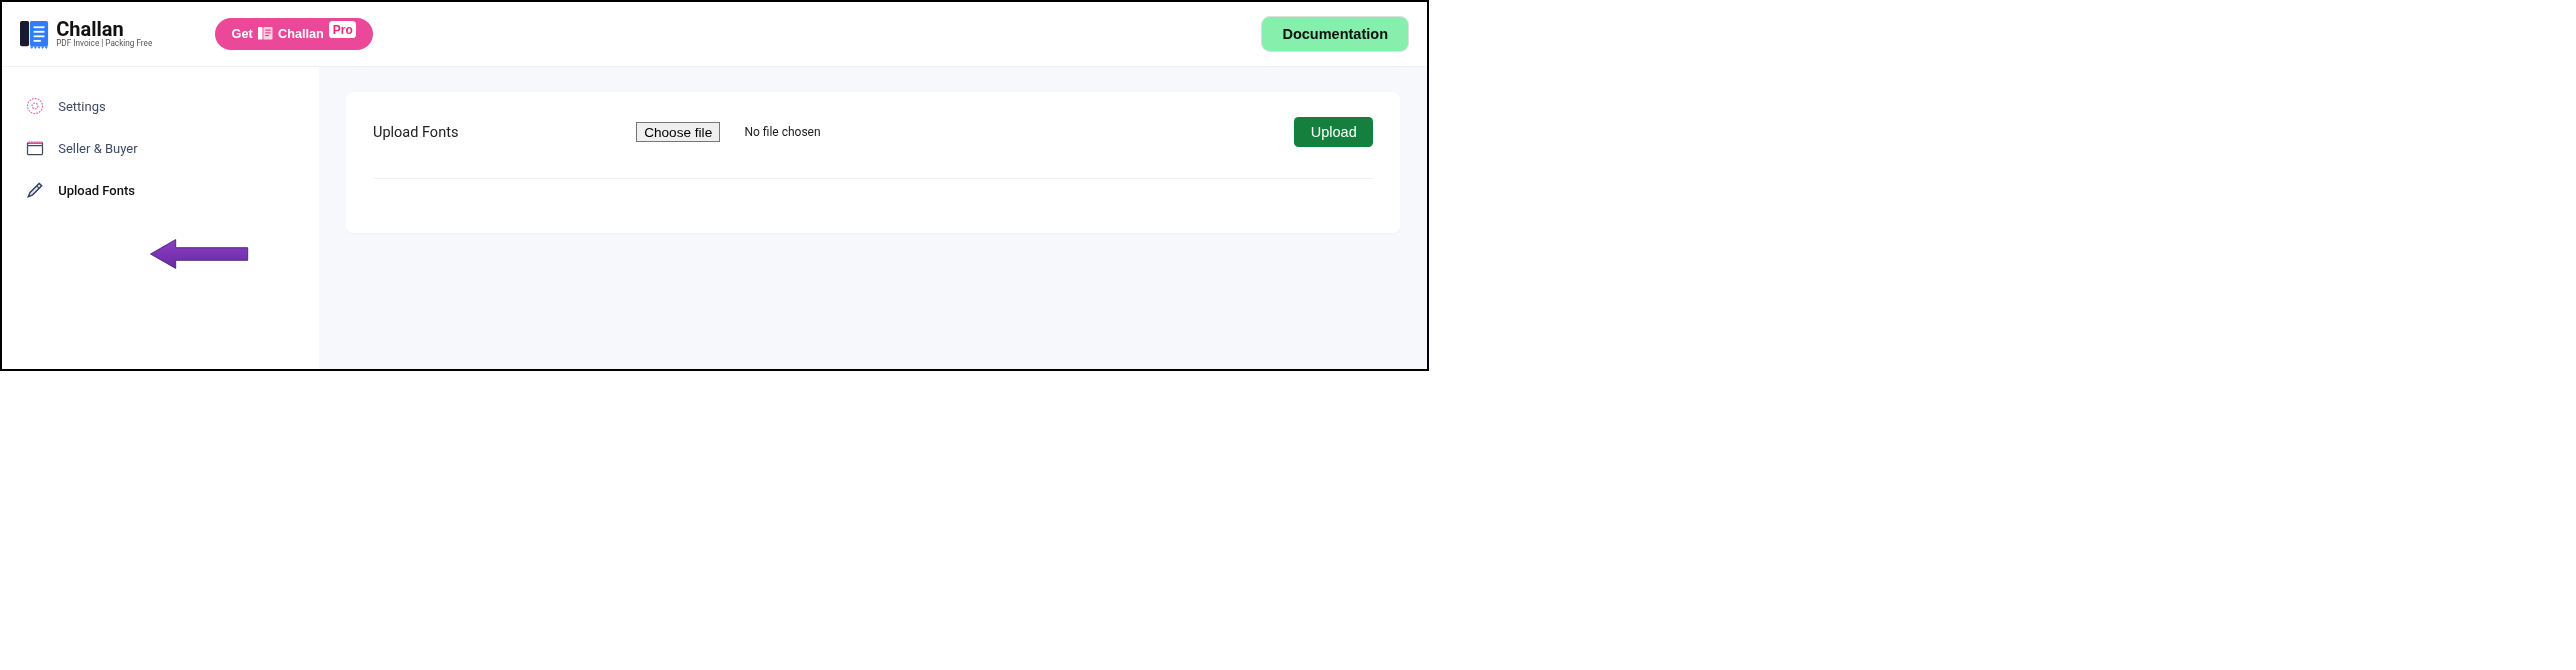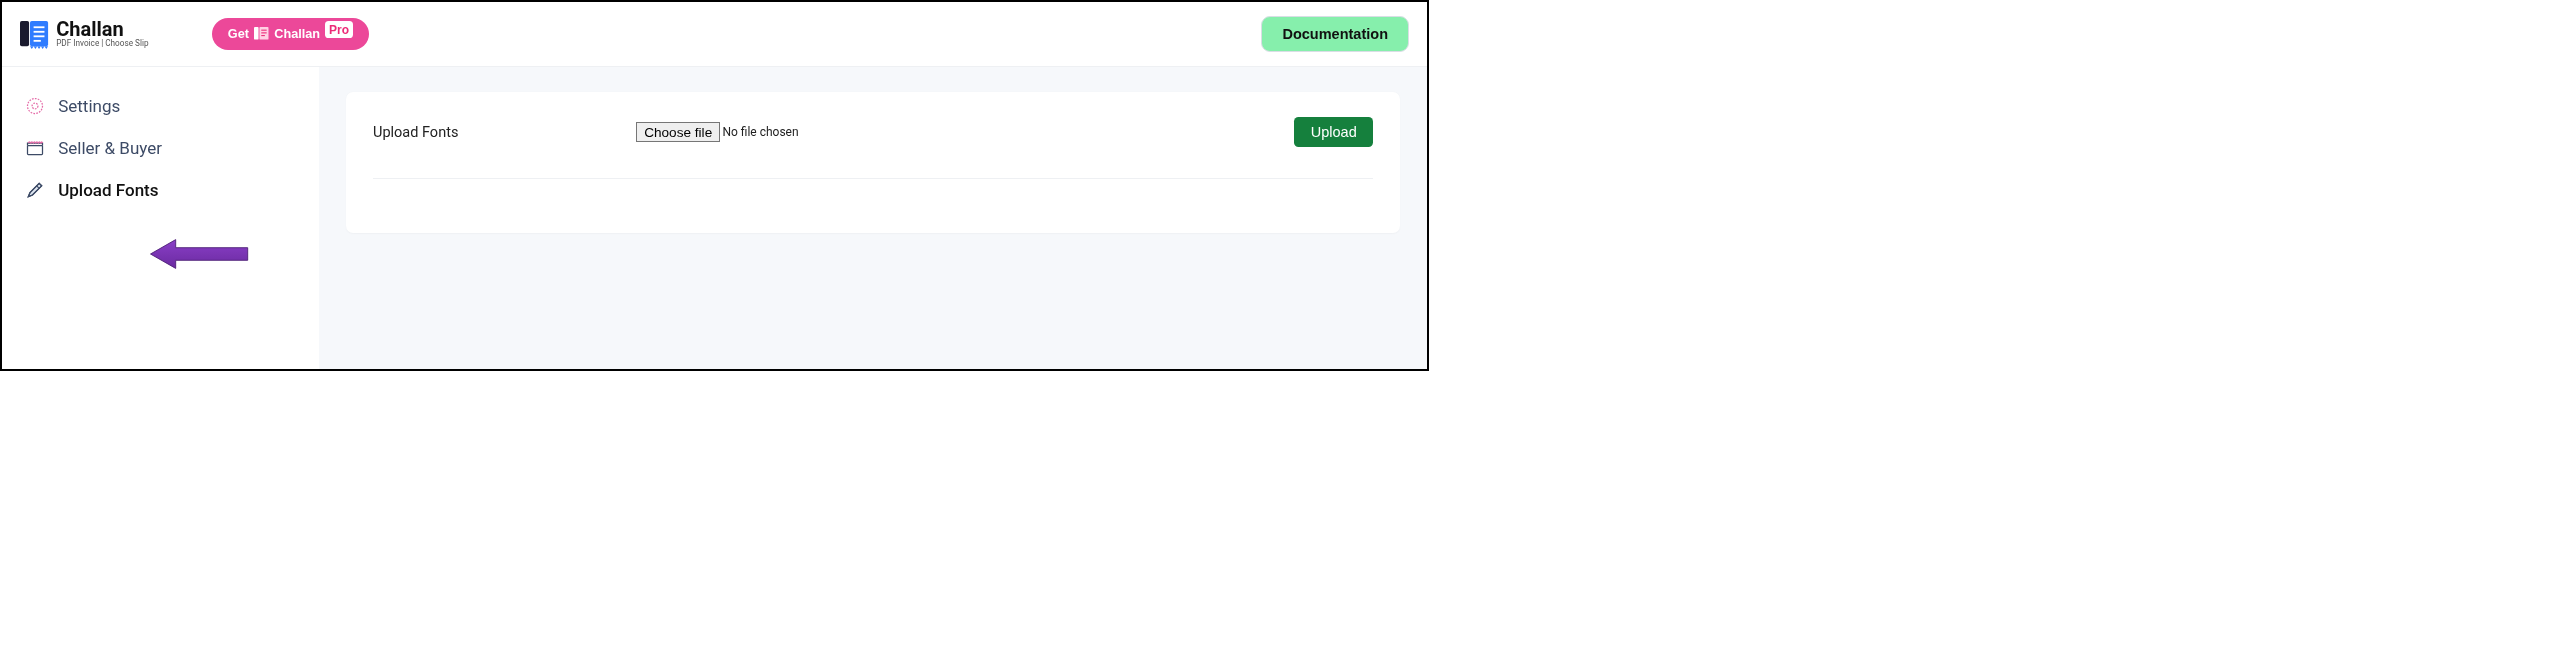--- a/index.html
+++ b/index.html
@@ -90,21 +90,21 @@
     width: 317px;
     background: #fff;
     padding: 18px 0 0 16.3px;
   }
   .nav-item {
     display: flex;
     align-items: center;
     gap: 12.7px;
     padding: 11px 7.2px;
     color: #3d4b66;
-    font-size: 17px;
+    font-size: 13px;
     cursor: pointer;
     position: relative;
   }
   .nav-item.active .nav-label {
     color: #111;
     font-weight: 500;
   }
   .nav-icon {
     width: 20px; height: 20px;
     display: flex;
@@ -131,21 +131,21 @@
   }
   .row-label {
     width: 263px;
     color: #222;
     font-size: 14.5px;
   }
   .file-area {
     flex: 1;
     display: flex;
     align-items: center;
-    gap: 2px;
+    gap: 24px;
   }
   .choose-btn {
     font-family: Arial, sans-serif;
     font-size: 13.6px;
     padding: 1.8px 7.2px;
     background: #efefef;
     border: 0.9px solid #767676;
     cursor: pointer;
   }
   .no-file {
@@ -180,21 +180,21 @@
           <rect x="11" y="2" width="20" height="28" rx="2" fill="#2f7cff"></rect>
           <path d="M11 30 L13 33 L15 30 L17 33 L19 30 L21 33 L23 30 L25 33 L27 30 L29 33 L31 30 L31 30 L11 30 Z" fill="#2f7cff"></path>
           <rect x="15" y="8" width="12" height="2" fill="#fff"></rect>
           <rect x="15" y="13" width="12" height="2" fill="#fff"></rect>
           <rect x="15" y="18" width="12" height="2" fill="#fff"></rect>
           <rect x="15" y="23" width="8" height="2" fill="#fff"></rect>
         </svg>
       </span>
       <div>
         <div class="logo-title">Challan</div>
-        <div class="logo-sub">PDF Invoice | Choose Slip</div>
+        <div class="logo-sub">PDF Invoice | Packing Free</div>
       </div>
     </div>
     <button class="pro-badge">
       <span>Get</span>
       <span class="little-icon">
         <svg viewBox="0 0 16 18" width="14.5" height="16.3">
           <rect x="0" y="1" width="5" height="14" rx="1" fill="#fff"></rect>
           <rect x="6" y="1" width="10" height="14" rx="1" fill="#ffd1e4"></rect>
           <rect x="8" y="4" width="6" height="1.2" fill="#ec2b78"></rect>
           <rect x="8" y="7" width="6" height="1.2" fill="#ec2b78"></rect>

